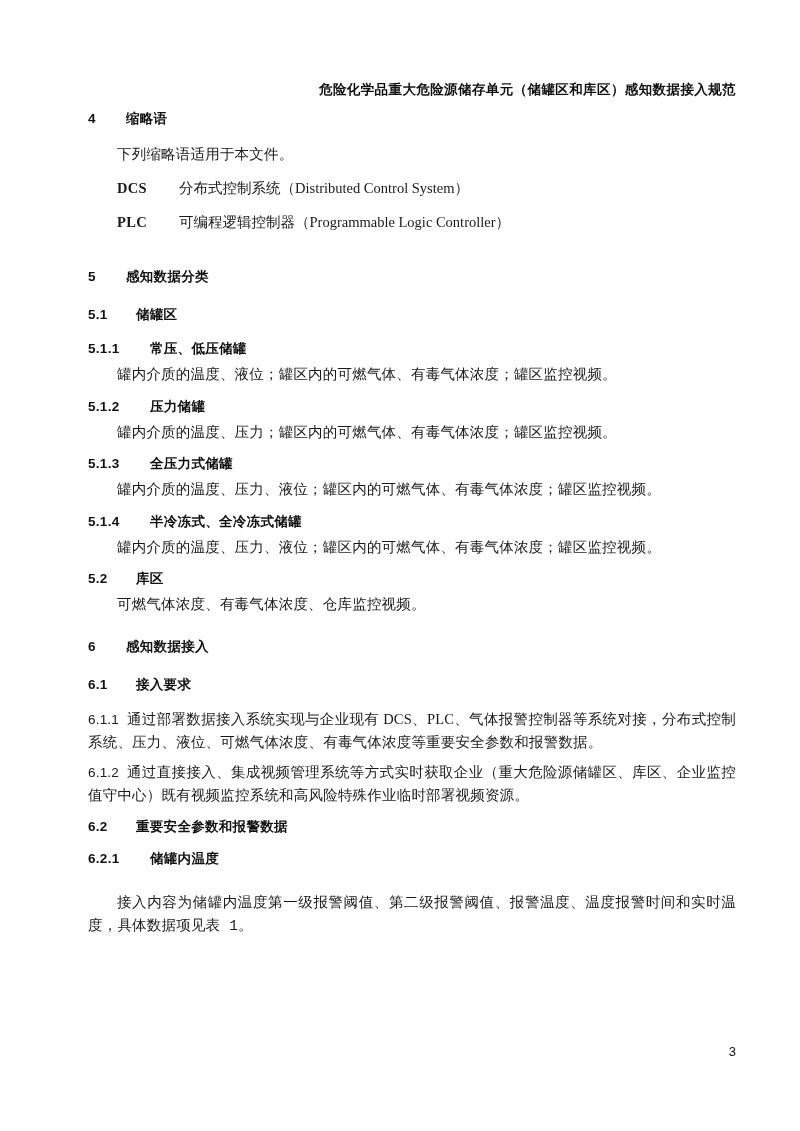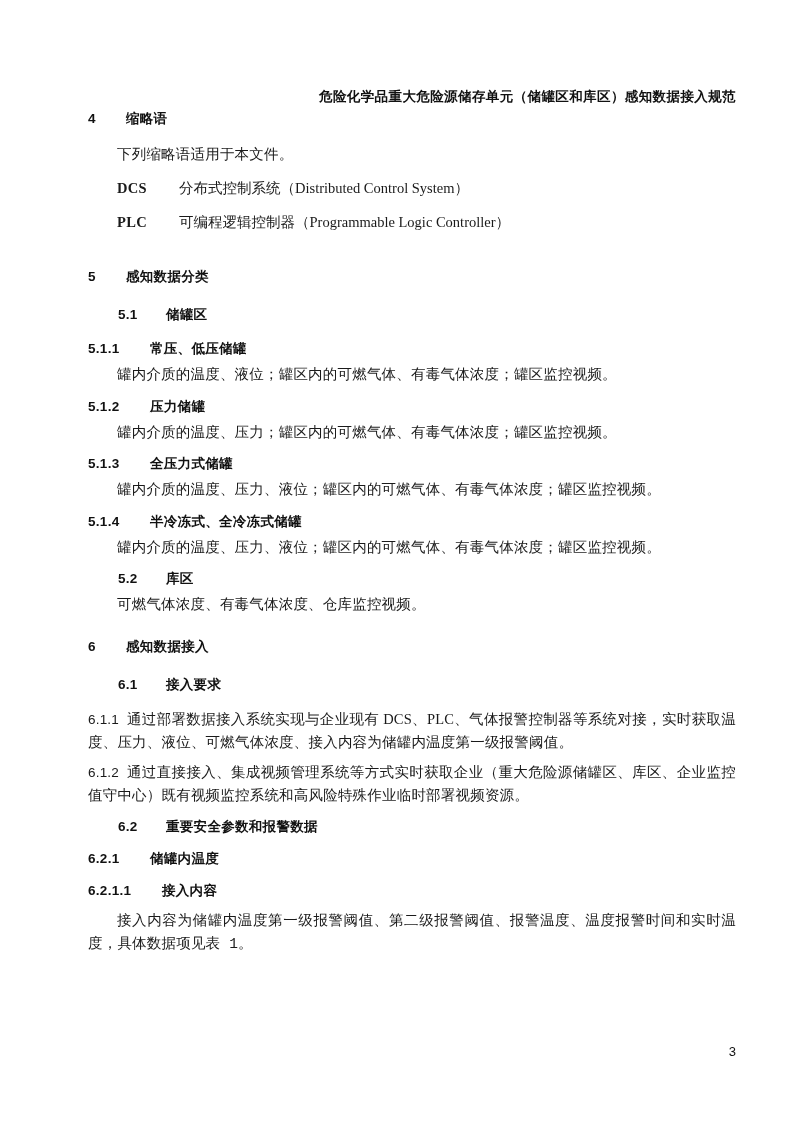--- a/index.html
+++ b/index.html
@@ -17,21 +17,21 @@
   }
   .page {
     position: relative;
     width: 800px;
     height: 1131px;
     box-sizing: border-box;
     padding: 0;
   }
   .header {
     position: absolute;
-    top: 88px;
+    top: 81px;
     right: 64px;
     font-family: "Liberation Sans", "DejaVu Sans", sans-serif;
     font-size: 13.5px;
     font-weight: bold;
     letter-spacing: 0.4px;
     color: #111;
     white-space: nowrap;
   }
   .content {
     position: absolute;
@@ -52,21 +52,21 @@
   .clause-h .num {
     display: inline-block;
     white-space: nowrap;
   }
   .clause-h .txt {
     display: inline-block;
     white-space: nowrap;
   }
   
   .lvl1 .num { width: 38px; }
-  .lvl2 .num { width: 48px; margin-left: 30px; }
+  .lvl2 .num { width: 48px; }
   .lvl3 .num { width: 62px; }
   .lvl4 .num { width: 74px; }
 
   .para {
     font-family: Liberation Mono, monospace;
     font-size: 14.5px;
     line-height: 1.62;
     color: #1a1a1a;
     margin: 0;
     text-align: justify;
@@ -211,44 +211,40 @@
     </div>
     <div class="sp-20"></div>
 
     <div class="clause-h lvl2">
       <span class="num">6.1</span>
       <span class="txt">接入要求</span>
     </div>
     <div class="sp-14"></div>
 
     <p class="numbered-para">
-      <span class="pnum">6.1.1</span>&nbsp;&nbsp;<span>通过部署数据接入系统实现与企业现有 DCS、PLC、气体报警控制器等系统对接，实时获取温度、压力、液位、可燃气体浓度、接入内容为储罐内温度第一级报警阈值。</span>
+      <span class="pnum">6.1.1</span>&nbsp;&nbsp;<span>通过部署数据接入系统实现与企业现有 DCS、PLC、气体报警控制器等系统对接，分布式控制系统、压力、液位、可燃气体浓度、有毒气体浓度等重要安全参数和报警数据。</span>
     </p>
     <div class="sp-6"></div>
     <p class="numbered-para">
       <span class="pnum">6.1.2</span>&nbsp;&nbsp;<span>通过直接接入、集成视频管理系统等方式实时获取企业（重大危险源储罐区、库区、企业监控值守中心）既有视频监控系统和高风险特殊作业临时部署视频资源。</span>
     </p>
     <div class="sp-10"></div>
 
     <div class="clause-h lvl2">
       <span class="num">6.2</span>
       <span class="txt">重要安全参数和报警数据</span>
     </div>
     <div class="sp-14"></div>
 
     <div class="clause-h lvl3">
       <span class="num">6.2.1</span>
       <span class="txt">储罐内温度</span>
     </div>
     <div class="sp-14"></div>
 
-    <div class="clause-h lvl4">
-      <span class="num">6.2.1.1</span>
-      <span class="txt">接入内容</span>
-    </div>
     <div class="sp-10"></div>
     <p class="para indent">接入内容为储罐内温度第一级报警阈值、第二级报警阈值、报警温度、温度报警时间和实时温度，具体数据项见表 1。</p>
 
   </div>
 
   <div class="page-number">3</div>
 
 </div>
 
 </body></html>

